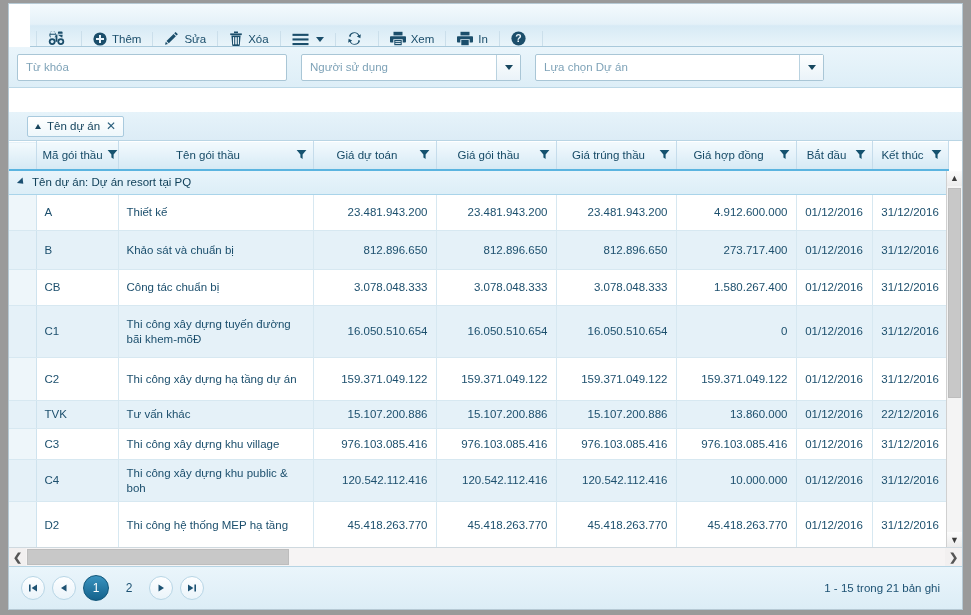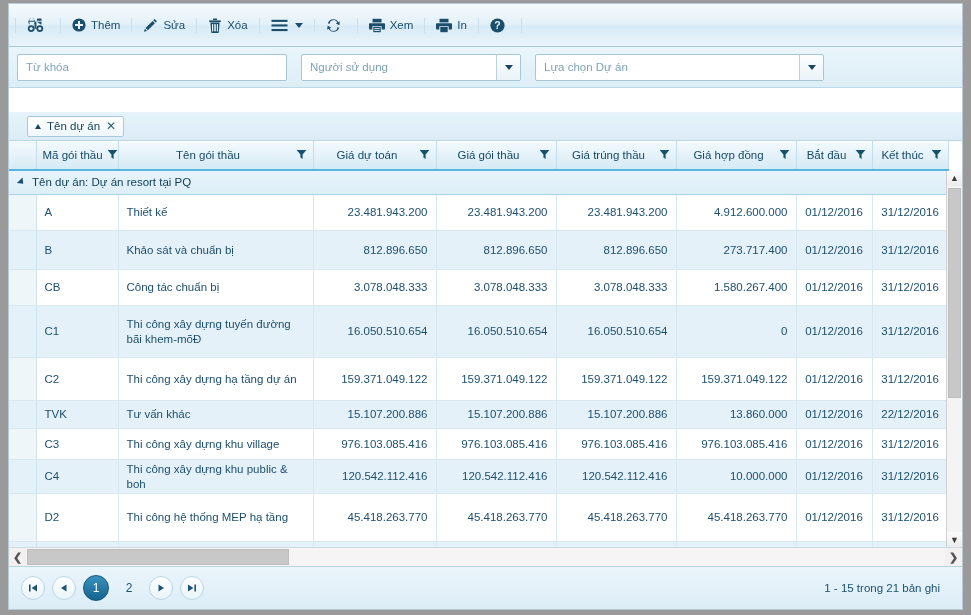--- a/index.html
+++ b/index.html
@@ -24,21 +24,22 @@
     overflow: hidden;
   }
 
   
   .toolbar {
     height: 43px;
     flex: 0 0 43px;
     background: linear-gradient(to bottom, #f4fafd 0%, #e4f1f8 48%, #d7eaf5 52%, #e9f4fa 100%);
     border-bottom: 1px solid #a9c9db;
     display: flex;
-    align-items: center;
+    align-items: flex-end;
+    margin-left: 21px;
   }
   .tb-btn {
     display: flex;
     align-items: center;
     gap: 5px;
     padding: 0 11px;
     border-right: 1px solid #cbdfeb;
     cursor: pointer;
     color: #1b4e6b;
     font-size: 11.5px;
@@ -599,21 +600,21 @@
               <td class="rowhandle"></td>
               <td>C3</td>
               <td>Thi công xây dựng khu village</td>
               <td class="num">976.103.085.416</td>
               <td class="num">976.103.085.416</td>
               <td class="num">976.103.085.416</td>
               <td class="num">976.103.085.416</td>
               <td class="ctr">01/12/2016</td>
               <td class="ctr">31/12/2016</td>
             </tr>
-            <tr class="alt" style="height:34px">
+            <tr class="alt" style="height:42px">
               <td class="rowhandle"></td>
               <td>C4</td>
               <td>Thi công xây dựng khu public &amp; boh</td>
               <td class="num">120.542.112.416</td>
               <td class="num">120.542.112.416</td>
               <td class="num">120.542.112.416</td>
               <td class="num">10.000.000</td>
               <td class="ctr">01/12/2016</td>
               <td class="ctr">31/12/2016</td>
             </tr>

